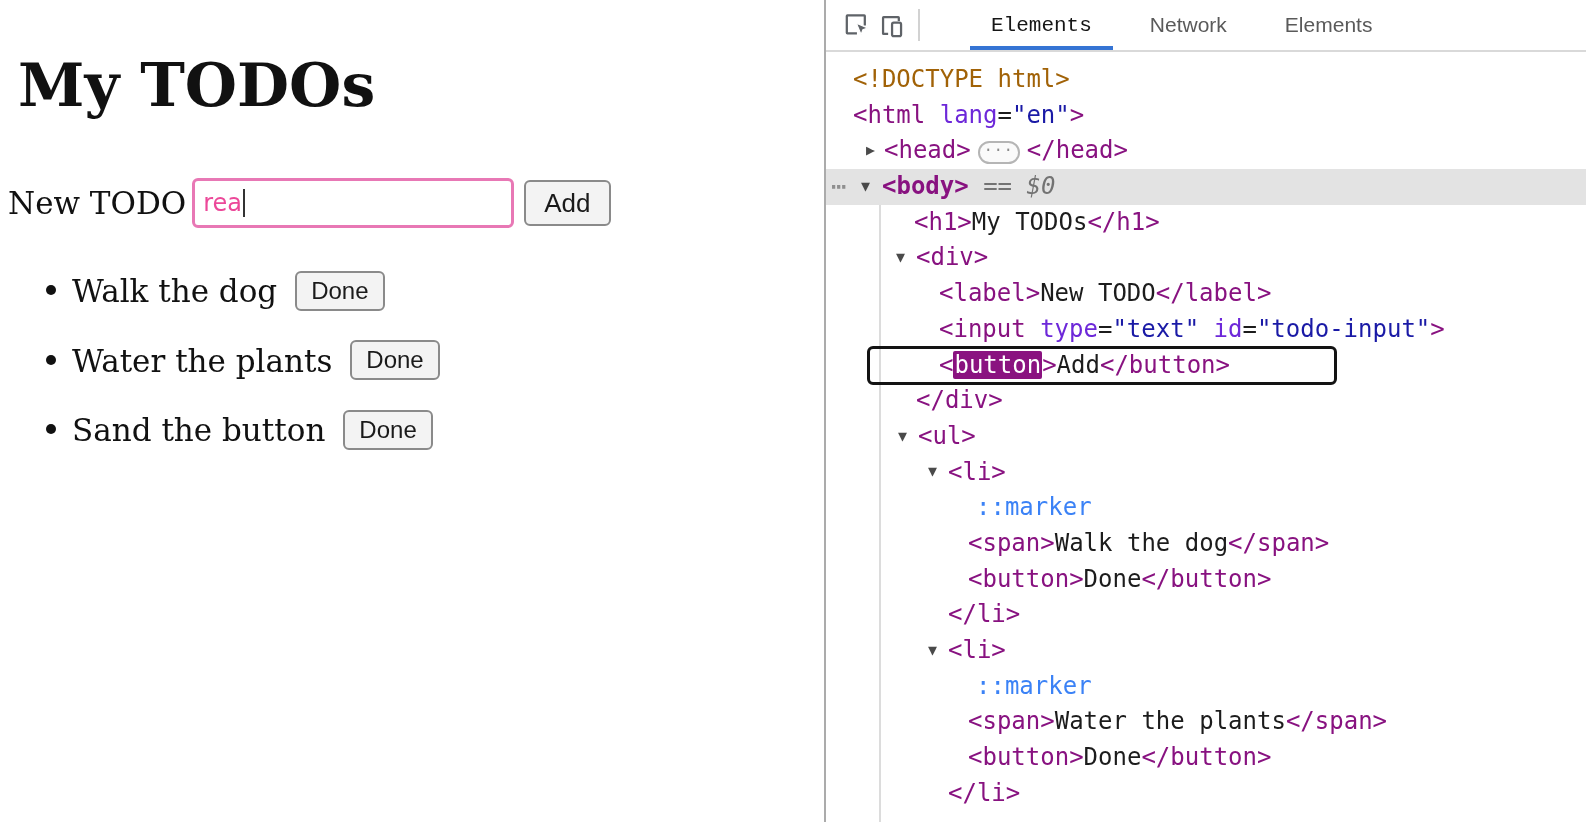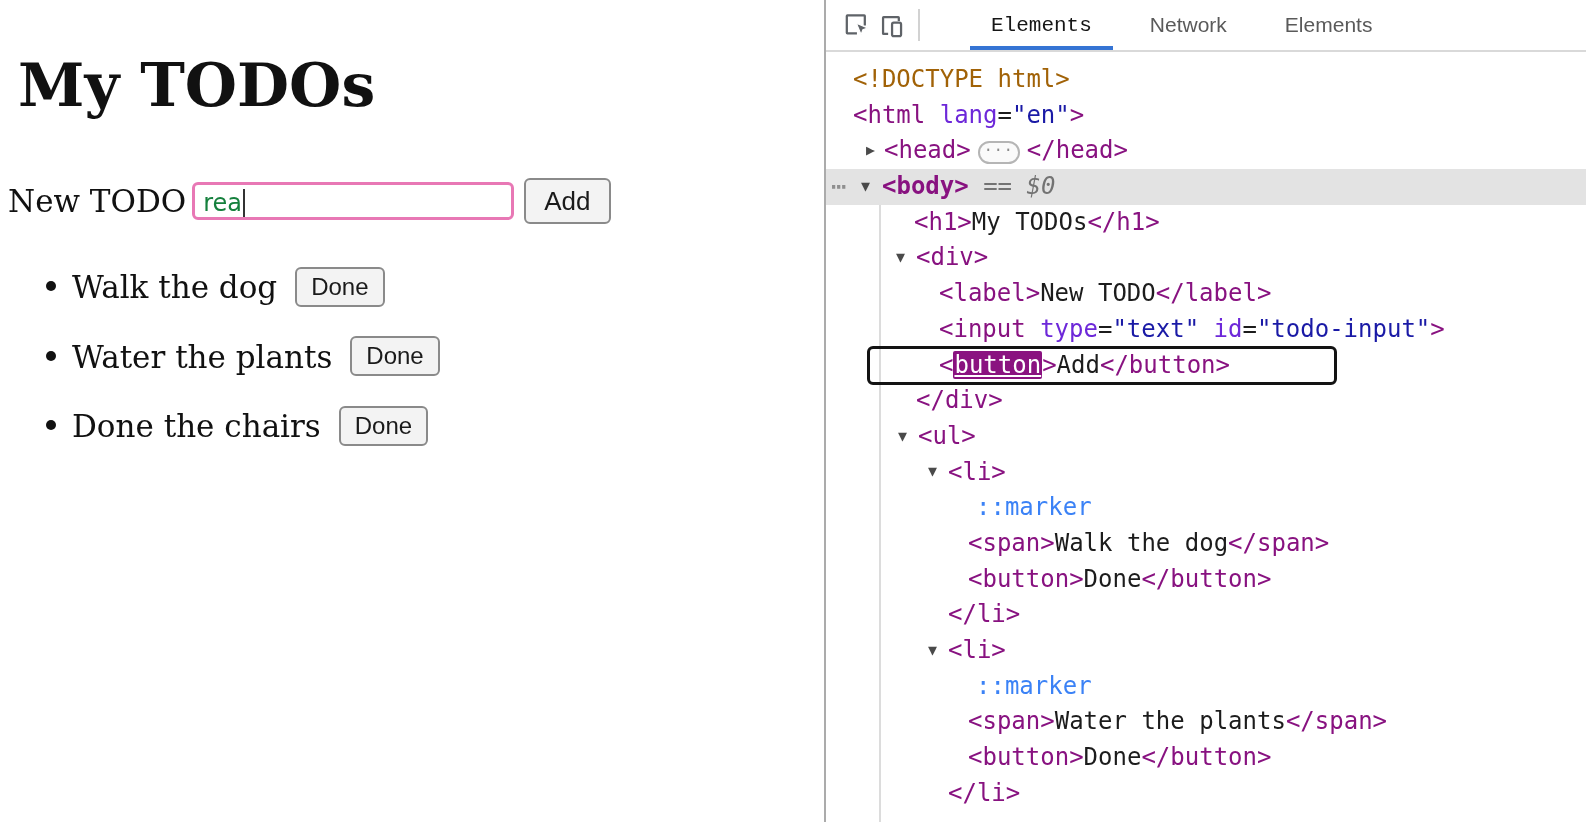--- a/index.html
+++ b/index.html
@@ -3,22 +3,22 @@
 <meta charset="utf-8">
 <style>
   html,body{margin:0;padding:0;background:#fff;}
   body{width:1586px;height:822px;display:flex;overflow:hidden;font-family:"DejaVu Serif",serif;color:#111;}
 
   
   .page{width:824px;box-sizing:border-box;flex:none;}
   .page-title{font-family:"DejaVu Serif",serif;font-weight:bold;font-size:60px;margin:50px 0 0 18px;letter-spacing:0;}
   .todo-form{display:flex;align-items:center;margin:58px 0 0 8px;}
   .todo-label{font-size:31px;white-space:pre;}
-  .todo-input{box-sizing:border-box;margin-left:6px;width:322px;height:38px;border:3px solid #e878b5;border-radius:6px;
-    background:#fff;display:flex;align-items:flex-end;padding:0 8px;font-family:"DejaVu Sans",sans-serif;font-size:24px;color:#15803d;}
+  .todo-input{box-sizing:border-box;margin-left:6px;width:322px;height:50px;border:3px solid #e878b5;border-radius:6px;
+    background:#fff;display:flex;align-items:center;padding:0 8px;font-family:"DejaVu Sans",sans-serif;font-size:24px;color:#ec4899;}
   .caret{display:inline-block;width:2px;height:28px;background:#333;margin-left:1px;}
   .btn{font-family:"Liberation Sans",sans-serif;background:#f3f3f3;border:2px solid #8a8a8a;border-radius:6px;color:#1a1a1a;}
   .add-btn{margin-left:10px;height:46px;padding:0 18px;font-size:26px;}
   .todo-list{margin:42px 0 0 0;padding-left:72px;}
   .todo-list li{font-size:31px;margin-bottom:29px;}
   .todo-text{vertical-align:middle;}
   .done-btn{margin-left:18px;font-size:24px;padding:4px 14px;vertical-align:middle;}
 
   
   .devtools{width:762px;flex:none;border-left:2px solid #ababab;display:flex;flex-direction:column;background:#fff;
@@ -40,21 +40,21 @@
   .arrow{position:absolute;top:50%;transform:translateY(-50%);font-size:15px;color:#4a4a4a;}
   .dots{position:absolute;left:5px;top:50%;transform:translateY(-50%);font-size:26px;color:#8f8f8f;letter-spacing:-2px;}
   .t{color:#881280}.tb{color:#881280;font-weight:bold}
   .a{color:#6d28d9}
   .v{color:#1a1aa6}
   .x{color:#1c1c1c}
   .g{color:#a16207}
   .c{color:#3b82f6}
   .eq{color:#737373}
   .eqi{color:#737373;font-style:italic}
-  .hl{background:#8a1280;color:#fff;border-radius:2px;padding:0 1px;text-decoration:underline;}
+  .hl{background:#8a1280;color:#fff;border-radius:2px;padding:0 1px;}
   .pill{display:inline-block;box-sizing:border-box;border:2px solid #b5b5b5;border-radius:12px;background:#fafafa;
     color:#8a8a8a;font-size:15px;line-height:13px;padding:1px 4px 5px;margin:0 7px;vertical-align:3px;letter-spacing:1px;}
   .nodebox{position:absolute;left:41px;top:-2px;width:470px;height:39px;box-sizing:border-box;
     border:3px solid #131313;border-radius:6px;pointer-events:none;}
 </style>
 </head>
 <body>
 
 <div class="page">
   <h1 class="page-title">My TODOs</h1>
@@ -64,21 +64,21 @@
     <div class="todo-input">
       <span>rea</span>
       <span class="caret"></span>
     </div>
     <button class="btn add-btn">Add</button>
   </div>
 
   <ul class="todo-list">
       <li><span class="todo-text">Walk the dog</span><button class="btn done-btn">Done</button></li>
       <li><span class="todo-text">Water the plants</span><button class="btn done-btn">Done</button></li>
-      <li><span class="todo-text">Done the chairs</span><button class="btn done-btn">Done</button></li>
+      <li><span class="todo-text">Sand the button</span><button class="btn done-btn">Done</button></li>
     </ul>
 </div>
 
 <div class="devtools">
   <div class="dt-toolbar">
     <div class="tool-icon">
       <svg width="27" height="27" viewBox="0 0 24 24">
         <path d="M4.5 3.5 h15 a1.5 1.5 0 0 1 1.5 1.5 v8.5 h-2 v-8 h-14 v14 h8 v2 h-8.5 a1.5 1.5 0 0 1 -1.5 -1.5 v-15 a1.5 1.5 0 0 1 1.5 -1.5 z" fill="#5f6368" transform="translate(-1.5,-1.5)"></path>
         <path d="M11 10 l10 4.2 -4.2 1.6 -1.6 4.2 z" fill="#5f6368" stroke="#fff" stroke-width="1"></path>
       </svg>

